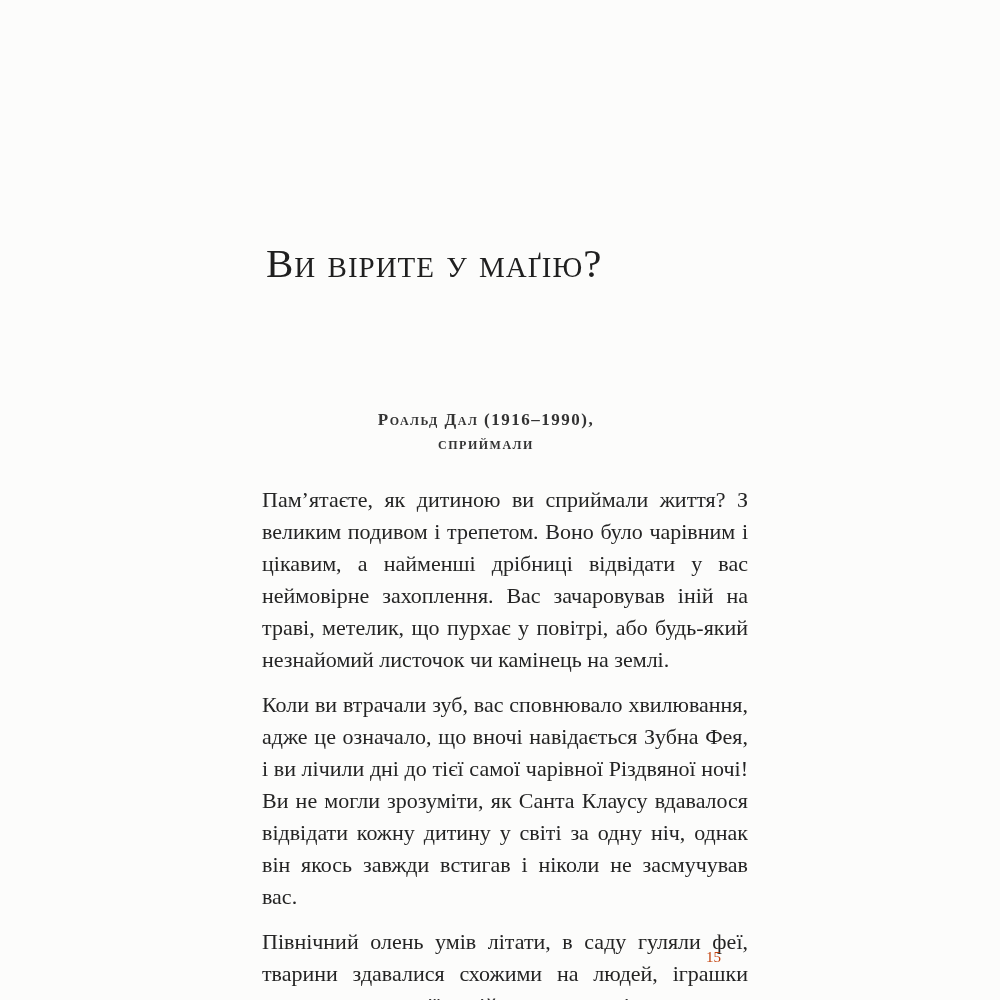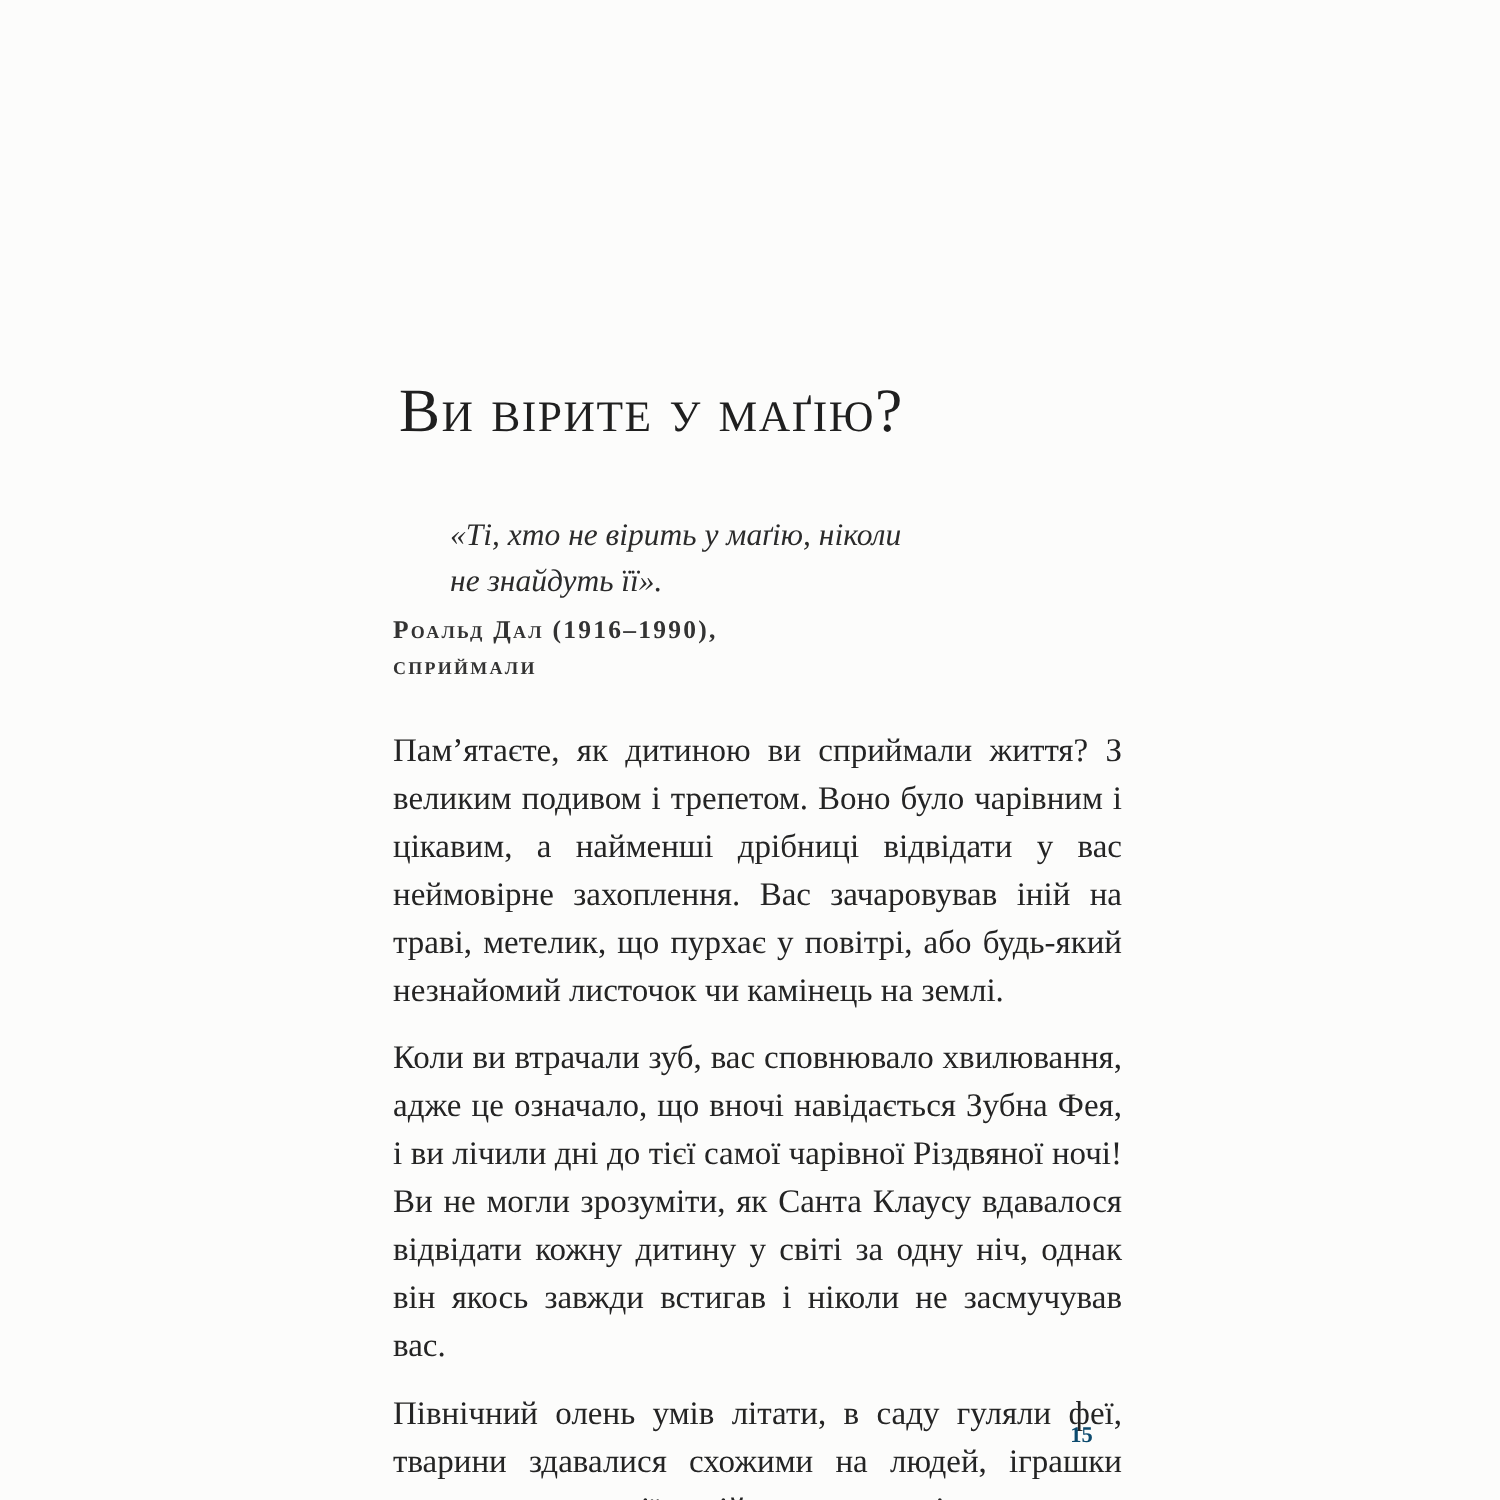--- a/index.html
+++ b/index.html
@@ -11,21 +11,21 @@
     width: 1000px;
     height: 1000px;
     background: #fcfcfb;
     color: #262626;
     font-family: "Liberation Serif", serif;
     overflow: hidden;
   }
   .chapter-title {
     position: absolute;
     left: 266px;
-    top: 222px;
+    top: 212px;
     font-size: 41px;
     font-weight: 500;
     font-variant: small-caps;
     letter-spacing: 1px;
     color: #1f1f1f;
     white-space: nowrap;
   }
   .epigraph-quote {
     position: absolute;
     left: 300px;
@@ -34,21 +34,21 @@
     font-size: 21px;
     line-height: 31px;
     font-style: italic;
     color: #2b2b2b;
   }
   .epigraph-attribution {
     position: absolute;
     left: 262px;
     top: 408px;
     width: 448px;
-    text-align: left;
+    text-align: center;
     font-variant: small-caps;
     font-weight: 600;
     font-size: 17px;
     line-height: 24px;
     letter-spacing: 1.5px;
     color: #333333;
   }
   .body-text {
     position: absolute;
     left: 262px;
@@ -61,34 +61,32 @@
   }
   .body-text p {
     margin: 0 0 13px 0;
     hyphens: auto;
   }
   .page-number {
     position: absolute;
     left: 706px;
     top: 949px;
     width: 30px;
-    text-align: center;
     font-size: 15px;
-    font-weight: 700;
-    color: #0c4a6e;
+    font-weight: 400;
+    color: #c2410c;
   }
 </style>
 </head>
 <body>
 
 <div class="page">
 
   <h1 class="chapter-title">Ви вірите у маґію?</h1>
 
-  <div class="epigraph-quote">«Ті, хто не вірить у маґію, ніколи не знайдуть її».</div>
 
   <div class="epigraph-attribution">
     <div>Роальд Дал (1916–1990),</div>
     <div>сприймали</div>
   </div>
 
   <div class="body-text">
     <p>Пам’ятаєте, як дитиною ви сприймали життя? З великим подивом і трепетом. Воно було чарівним і цікавим, а найменші дрібниці відвідати у вас неймовірне захоплення. Вас зачаровував іній на траві, метелик, що пурхає у повітрі, або будь-який незнайомий листочок чи камінець на землі.</p>
     <p>Коли ви втрачали зуб, вас сповнювало хвилювання, адже це означало, що вночі навідається Зубна Фея, і ви лічили дні до тієї самої чарівної Різдвяної ночі! Ви не могли зрозуміти, як Санта Клаусу вдавалося відвідати кожну дитину у світі за одну ніч, однак він якось завжди встигав і ніколи не засмучував вас.</p>
     <p>Північний олень умів літати, в саду гуляли феї, тварини здавалися схожими на людей, іграшки мали душу, мрії здійснювалися, і ви могли доторкнутися</p>

